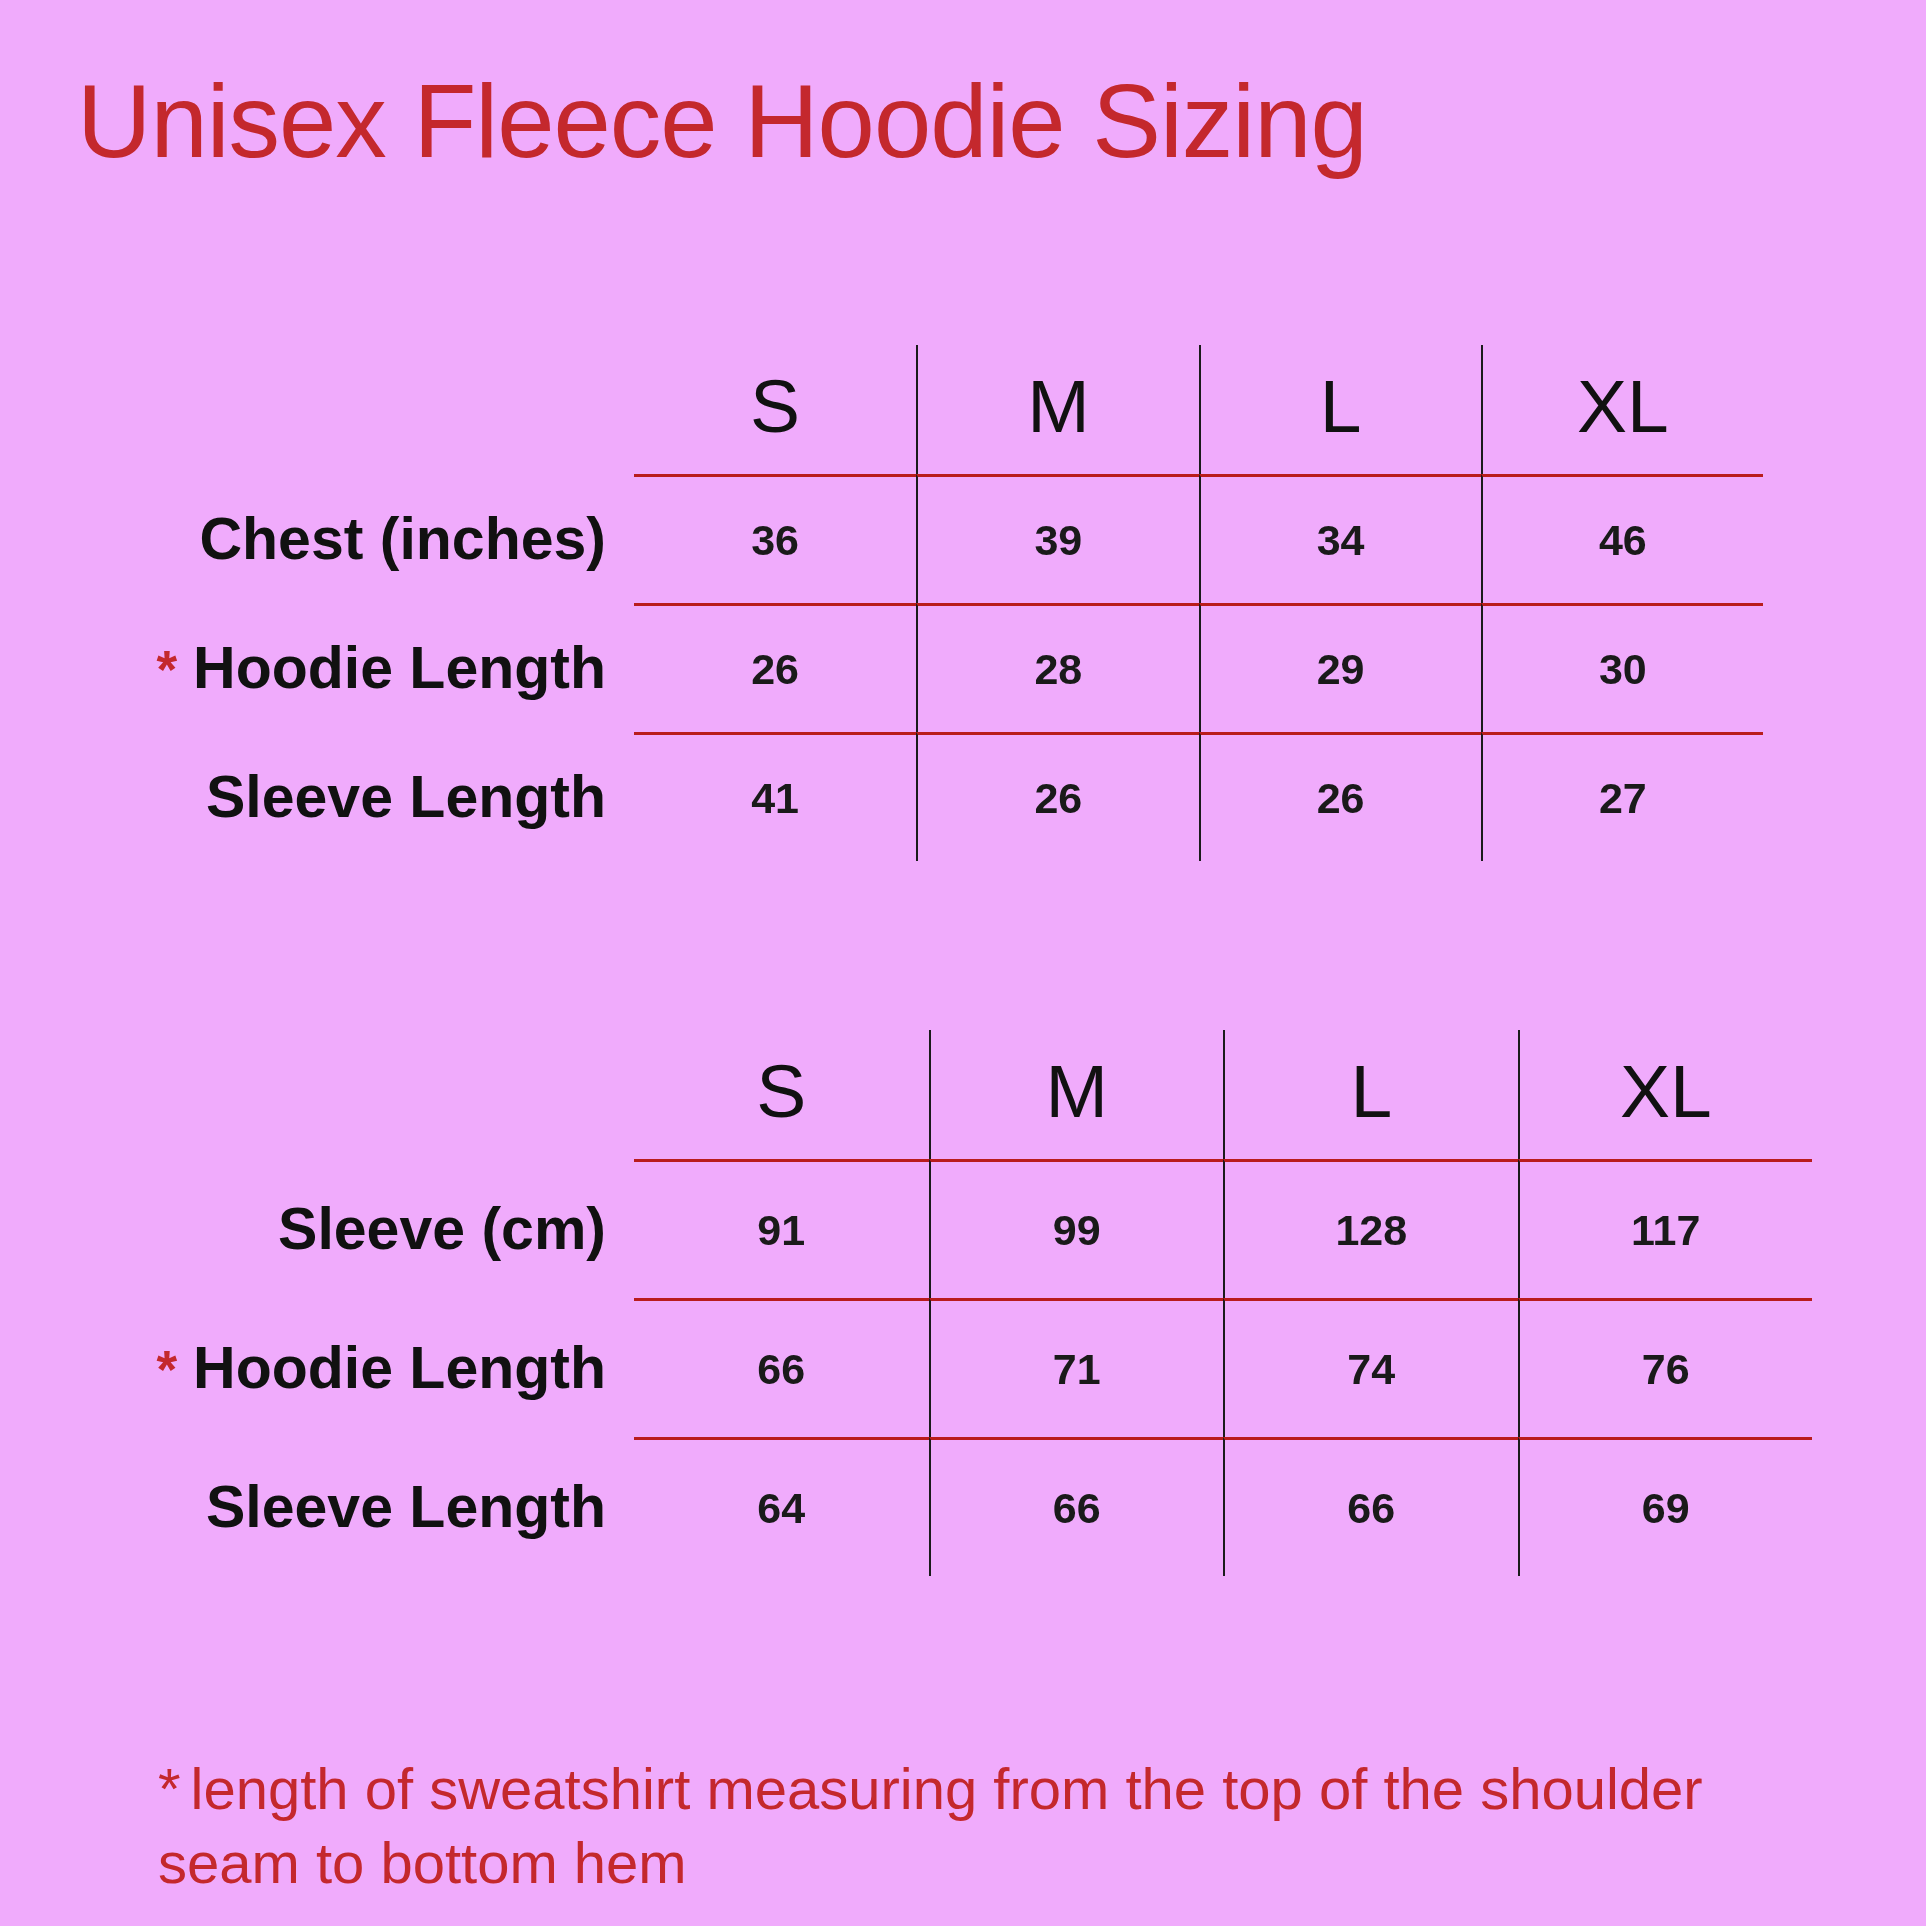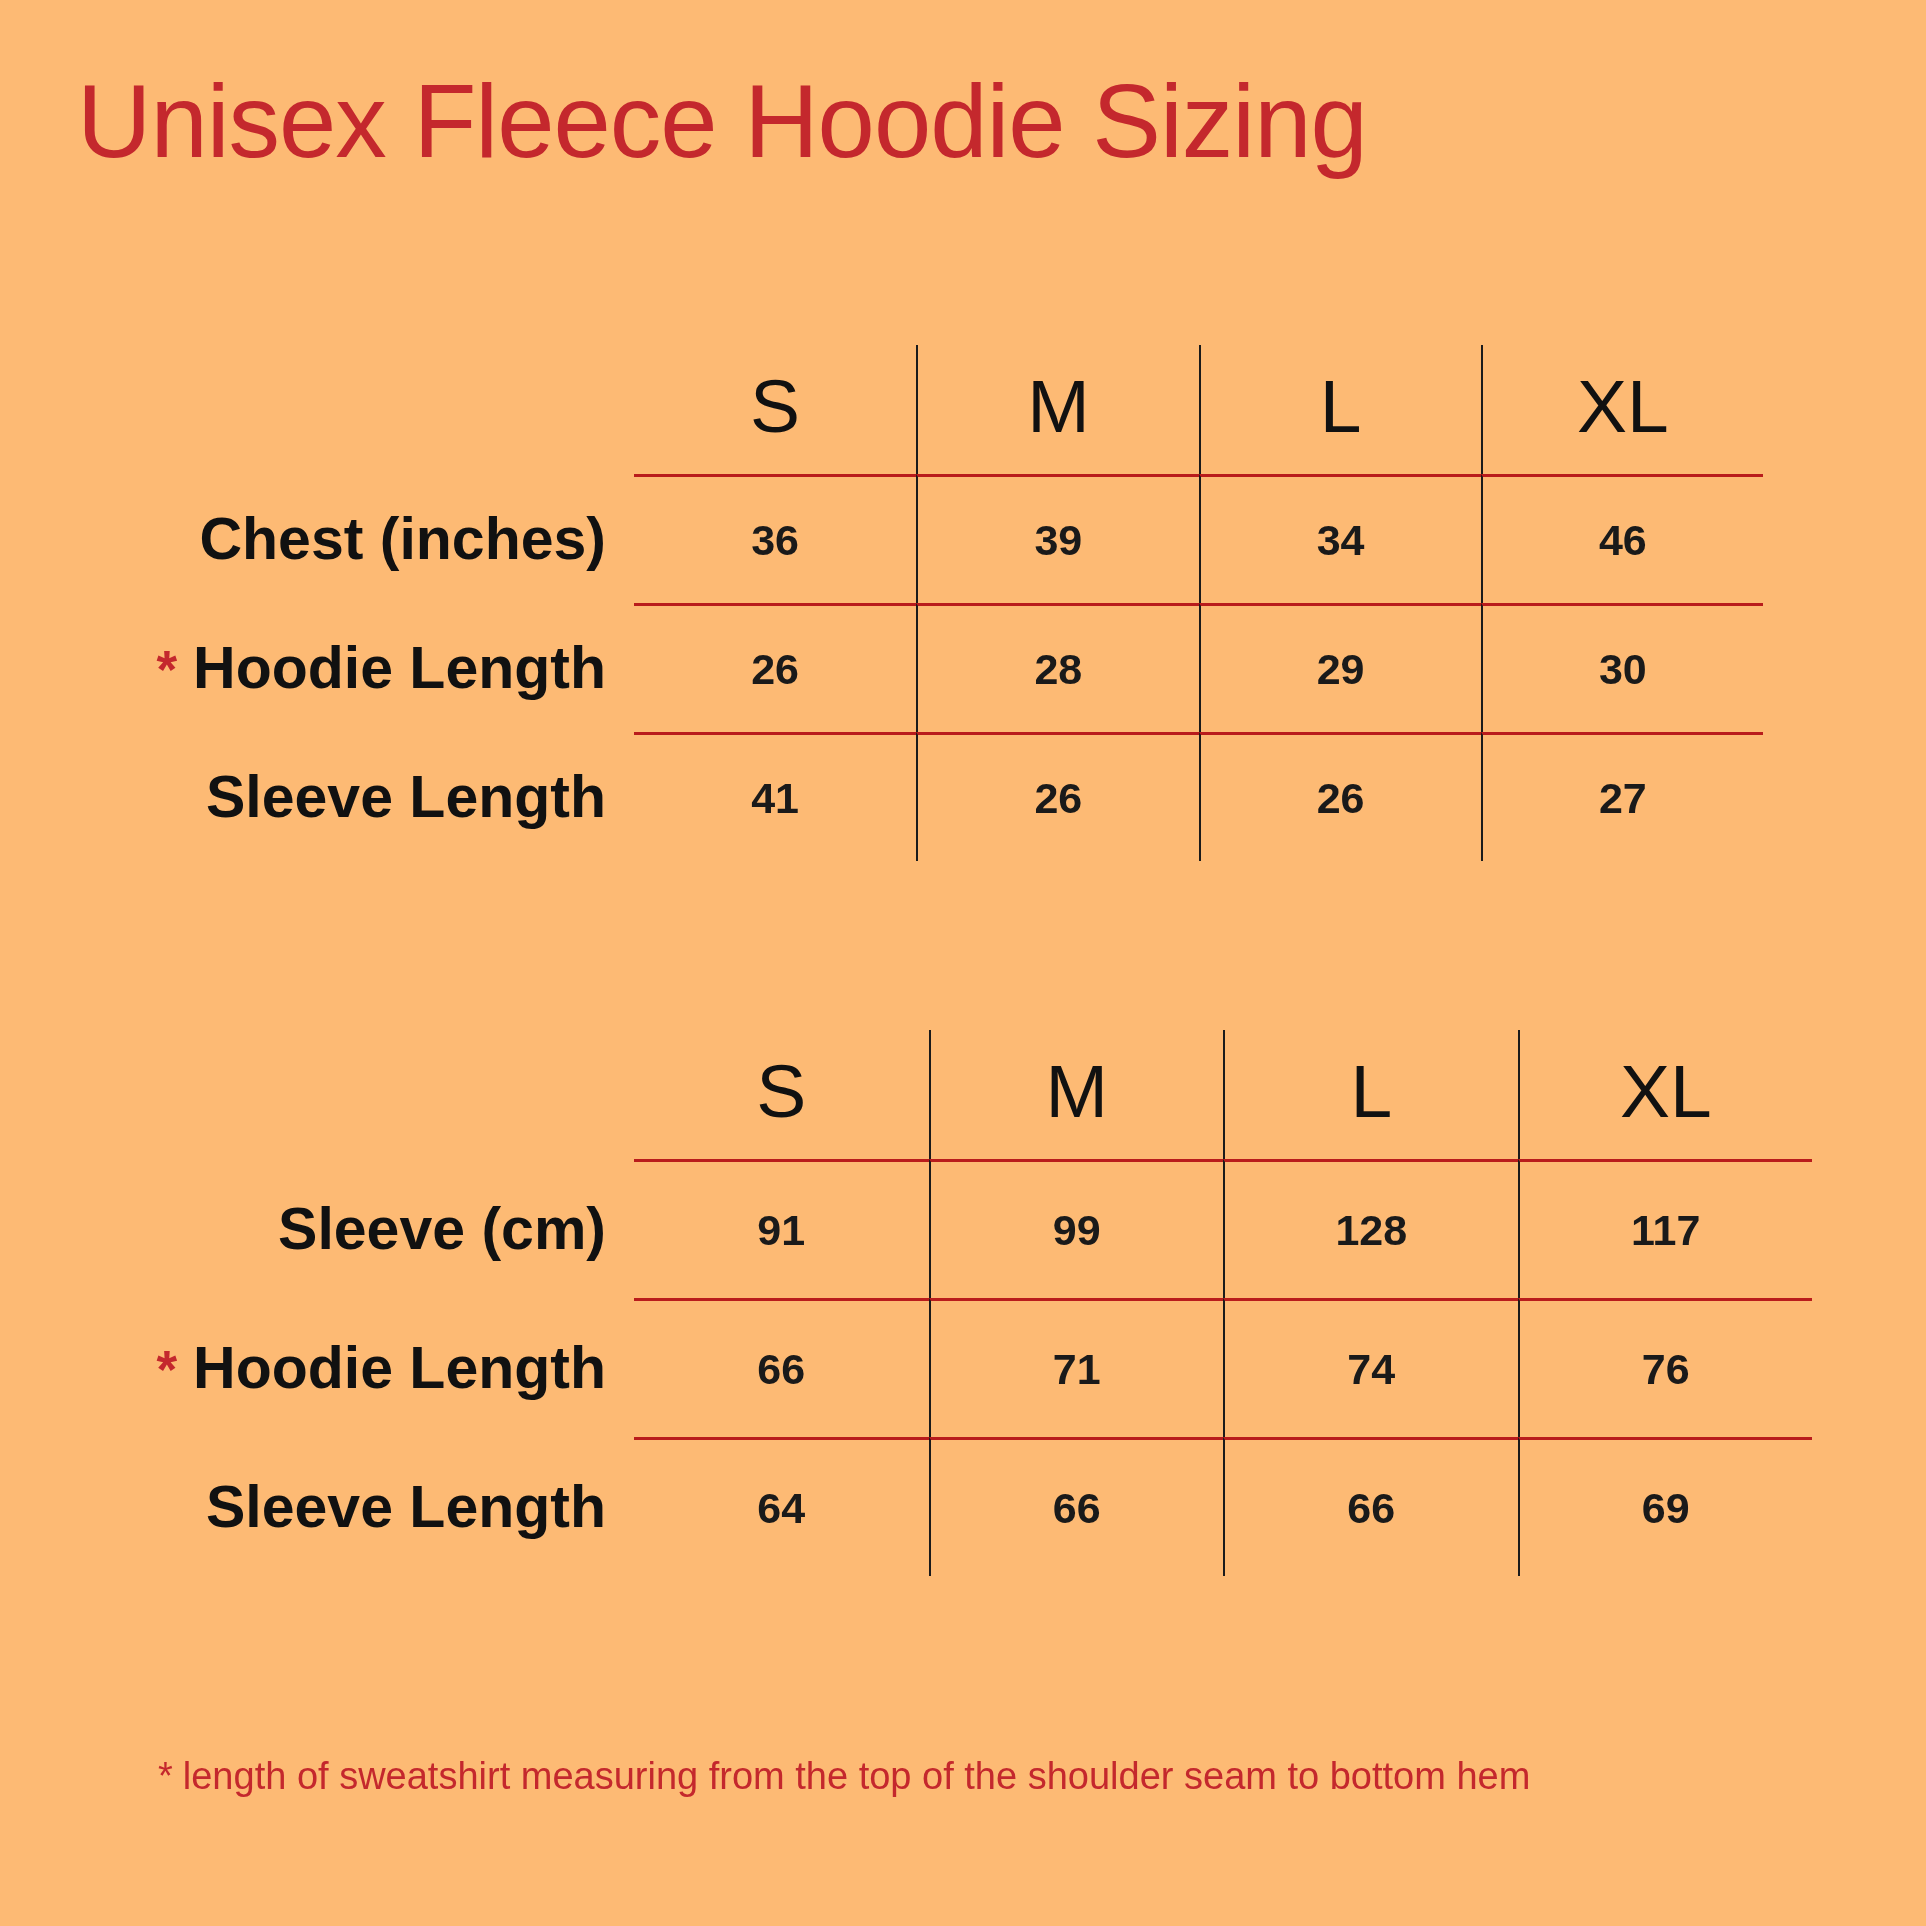--- a/index.html
+++ b/index.html
@@ -12,21 +12,21 @@
     height: 1927px;
     font-family: "Liberation Sans", sans-serif;
     color: #000000;
     position: relative;
     overflow: hidden;
   }
 
   .page {
     position: absolute;
     inset: 0;
-    background: #fdba74;
+    background: #f0abfc;
   }
 
   
   .title {
     position: absolute;
     left: 77px;
     top: 61px;
     font-size: 103px;
     line-height: 1.18;
     letter-spacing: -1px;
@@ -100,21 +100,21 @@
     border-top: 3px solid #b91c1c;
   }
 
   
   .footnote {
     position: absolute;
     left: 158px;
     top: 1752px;
     width: 1624px;
     color: #c4282d;
-    font-size: 38px;
+    font-size: 58px;
     line-height: 1.28;
   }
   .footnote .fn-star {
     margin-right: 10px;
   }
 </style>
 </head>
 <body>
 
 <div class="page">

